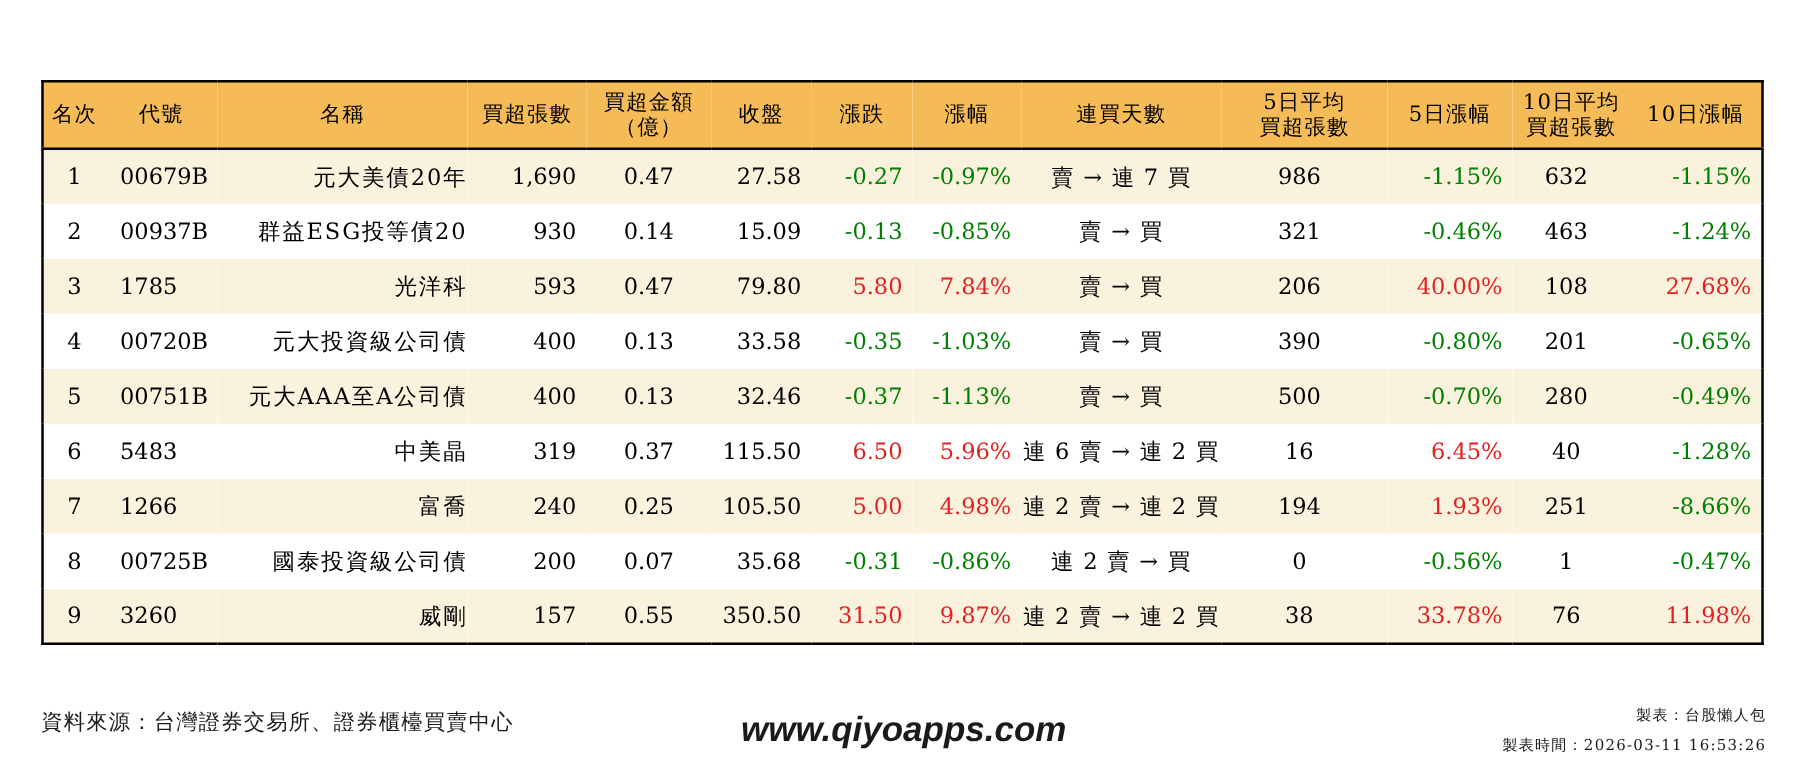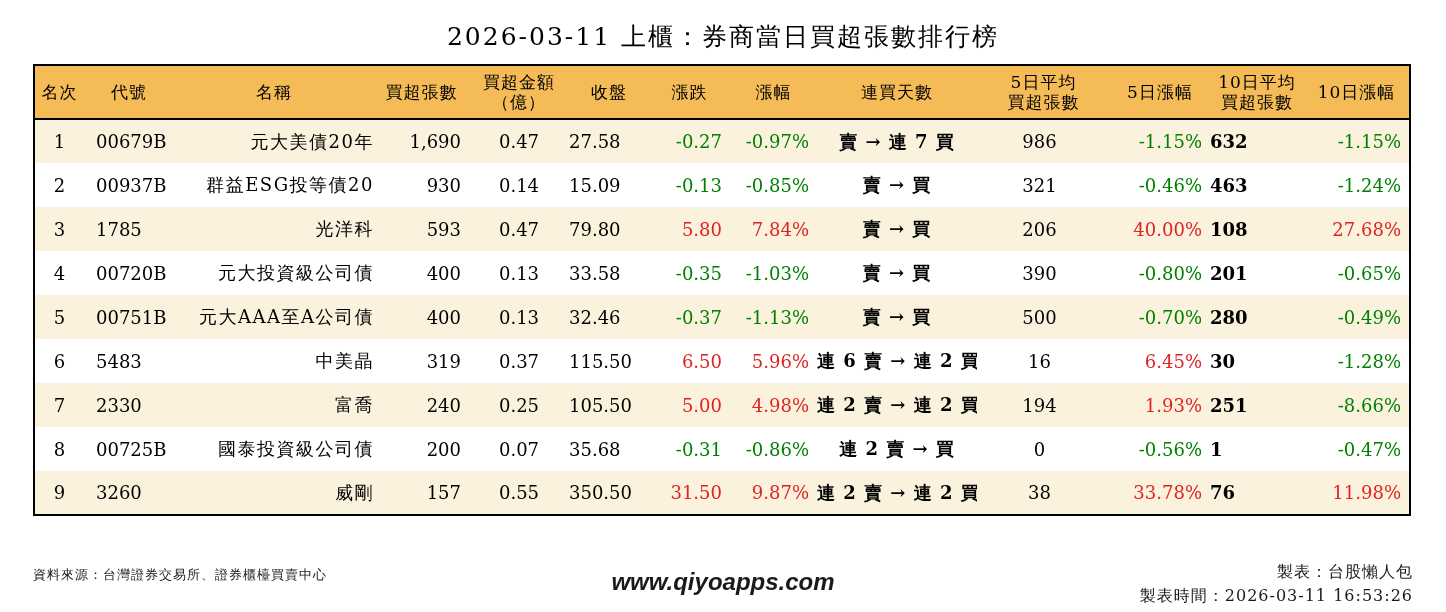--- a/index.html
+++ b/index.html
@@ -50,53 +50,52 @@
   
   .w0{width:50px}.w1{width:90px}.w2{width:200px}.w3{width:95px}.w4{width:100px}
   .w5{width:80px}.w6{width:81px}.w7{width:87px}.w8{width:160px}.w9{width:133px}
   .w10{width:100px}.w11{width:94px}.w12{width:106px}
   
   td.c0{text-align:center;}
   td.c1{text-align:left;padding-left:12px;}
   td.c2{text-align:right;padding-left:3px;letter-spacing:1.5px;}
   td.c3{text-align:right;padding-right:8px;}
   td.c4{text-align:center;}
-  td.c5{text-align:left;padding-right:8px;}
+  td.c5{text-align:right;padding-right:8px;}
   td.c6{text-align:right;padding-right:8px;}
   td.c7{text-align:right;padding-right:8px;margin-top:36px;}
-  td.c8{text-align:center;letter-spacing:1px;font-weight:bold;}
+  td.c8{text-align:center;letter-spacing:1px;}
   td.c9{text-align:center;padding-right:8px;margin-top:48px;}
   td.c10{text-align:right;padding-right:8px;}
-  td.c11{text-align:left;padding-right:8px;font-weight:bold;}
+  td.c11{text-align:center;padding-right:8px;}
   td.c12{text-align:right;padding-right:8px;}
   .up{color:#e02222;}
   .down{color:#008000;}
   .footer-source{
     position:absolute;left:33px;top:566px;
-    font-size:13px;letter-spacing:1px;color:#1a1a1a;
+    font-size:17px;letter-spacing:1px;color:#1a1a1a;
   }
   .footer-site{
     position:absolute;left:0;top:568px;width:100%;
     text-align:center;
     font-family:"Liberation Sans","DejaVu Sans",sans-serif;
     font-style:italic;font-weight:bold;
-    font-size:24px;color:#1a1a1a;
+    font-size:28px;color:#1a1a1a;
   }
   .footer-credits{
     position:absolute;right:33px;top:560px;
     text-align:right;
-    font-size:16px;line-height:24px;letter-spacing:1px;color:#1a1a1a;
+    font-size:12px;line-height:24px;letter-spacing:1px;color:#1a1a1a;
   }
 </style>
 </head>
 <body>
 
 <div class="page">
 
-  <h1 class="title">2026-03-11 上櫃：券商當日買超張數排行榜</h1>
 
   <table class="rank">
     <colgroup>
       <col class="w0">
         <col class="w1">
         <col class="w2">
         <col class="w3">
         <col class="w4">
       <col class="w5">
         <col class="w6">
@@ -208,26 +207,26 @@
           <td class="c1">5483</td>
           <td class="c2">中美晶</td>
           <td class="c3">319</td>
           <td class="c4">0.37</td>
           <td class="c5">115.50</td>
           <td class="c6 up">6.50</td>
           <td class="c7 up">5.96%</td>
           <td class="c8">連 6 賣 → 連 2 買</td>
           <td class="c9">16</td>
           <td class="c10 up">6.45%</td>
-          <td class="c11">30</td>
+          <td class="c11">40</td>
           <td class="c12 down">-1.28%</td>
         </tr>
         <tr class="odd">
           <td class="c0">7</td>
-          <td class="c1">2330</td>
+          <td class="c1">1266</td>
           <td class="c2">富喬</td>
           <td class="c3">240</td>
           <td class="c4">0.25</td>
           <td class="c5">105.50</td>
           <td class="c6 up">5.00</td>
           <td class="c7 up">4.98%</td>
           <td class="c8">連 2 賣 → 連 2 買</td>
           <td class="c9">194</td>
           <td class="c10 up">1.93%</td>
           <td class="c11">251</td>

